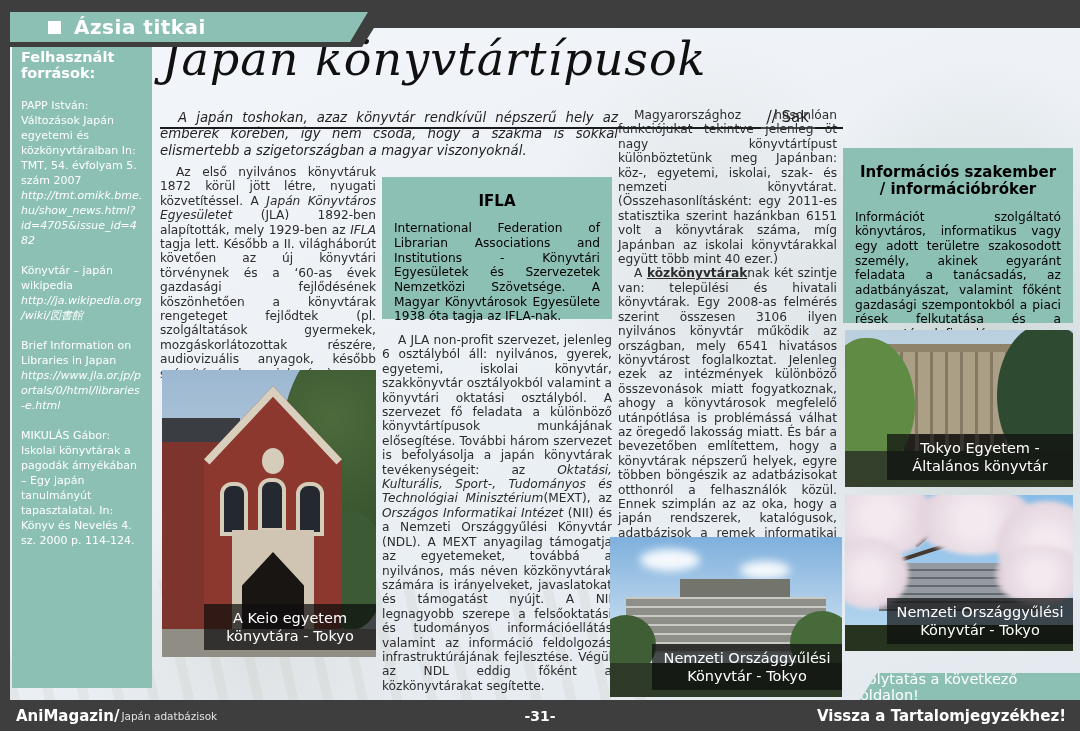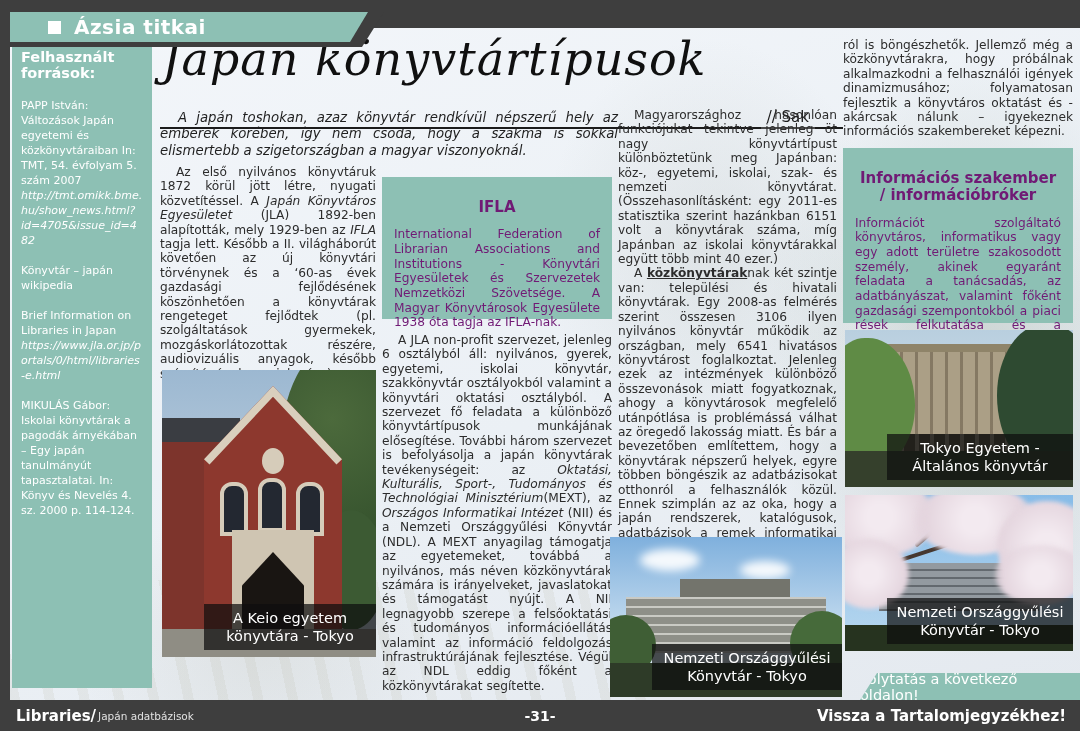--- a/index.html
+++ b/index.html
@@ -61,22 +61,22 @@
   .lead p{margin:0;text-indent:18px;}
   .col{position:absolute;text-align:justify;font-size:12.2px;line-height:14.4px;color:#2c2c2c;z-index:2;}
   .col p{margin:0 0 0;text-indent:16px;}
   .col p.no-indent{text-indent:0;}
   #col1{left:150px;top:137px;width:216px;}
   #col2{left:372px;top:305px;width:230px;}
   #col3{left:608px;top:80px;width:219px;}
   #col4{left:833px;top:10px;width:230px;}
   
   .tealbox{
-    position:absolute;background:#8dc0b4;box-sizing:border-box;color:#701a75;z-index:2;
-    padding:20px 12px;
+    position:absolute;background:#8dc0b4;box-sizing:border-box;color:#000000;z-index:2;
+    padding:14px 12px;
   }
   .tealbox h3{text-align:center;font-weight:bold;margin:2px 0 11px;font-size:15px;line-height:1.15;}
   .tealbox .txt{font-size:12.2px;line-height:14.7px;text-align:justify;}
   #ifla-box{left:372px;top:149px;width:230px;height:142px;}
   #info-box{left:833px;top:120px;width:230px;height:175px;}
   
   .photo{position:absolute;overflow:hidden;z-index:2;background:#777;}
   .caption{
     position:absolute;left:0;right:0;bottom:7px;background:rgba(14,14,14,0.72);
     color:#fff;text-align:center;font-size:14.5px;line-height:18px;padding:5px 4px;z-index:5;margin-left:42px;
@@ -154,20 +154,21 @@
 
   <div class="sidebar">
     <h2>Felhasznált források:</h2>
 
     <div class="src">
       <span>PAPP István: Változások Japán egyetemi és közkönyvtáraiban In: TMT, 54. évfolyam 5. szám 2007</span><br>
       <span class="url">http://tmt.omikk.bme.hu/show_news.html?id=4705&amp;issue_id=482</span>
     </div>
     <div class="src">
       <span>Könyvtár – japán wikipedia</span><br>
+      <span class="url">http://ja.wikipedia.org/wiki/図書館</span>
     </div>
     <div class="src">
       <span>Brief Information on Libraries in Japan</span><br>
       <span class="url">https://www.jla.or.jp/portals/0/html/libraries-e.html</span>
     </div>
     <div class="src">
       <span>MIKULÁS Gábor: Iskolai könyvtárak a pagodák árnyékában – Egy japán tanulmányút tapasztalatai. In: Könyv és Nevelés 4. sz. 2000 p. 114-124.</span><br>
     </div>
 
   </div>
@@ -222,23 +223,20 @@
     <div class="abs cloud" style="left:30px;top:12px;width:60px;height:22px;"></div>
     <div class="abs cloud" style="left:130px;top:24px;width:50px;height:18px;"></div>
     <div class="abs pent"></div>
     <div class="abs bldg"></div>
     <div class="abs treeL"></div>
     <div class="abs treeR"></div>
     <div class="abs hedge"></div>
     <div class="caption">Nemzeti Országgyűlési Könyvtár - Tokyo</div>
   </div>
 
-  <div class="col" id="col4">
-    <p class="no-indent">ról is böngészhetők. Jellemző még a közkönyvtárakra, hogy próbálnak alkalmazkodni a felhasználói igények dinamizmusához; folyamatosan fejlesztik a könyvtáros oktatást és - akárcsak nálunk – igyekeznek információs szakembereket képezni.</p>
-  </div>
 
   <div class="tealbox" id="info-box">
     <h3>Információs szakember / információbróker</h3>
     <div class="txt">Információt szolgáltató könyvtáros, informatikus vagy egy adott területre szakosodott személy, akinek egyaránt feladata a tanácsadás, az adatbányászat, valamint főként gazdasági szempontokból a piaci rések felkutatása és a versenytársak figyelése.</div>
   </div>
 
   <div class="photo" id="photo-tokyo">
     <div class="abs sky"></div>
     <div class="abs bldg"></div>
     <div class="abs cornice"></div>
@@ -270,17 +268,17 @@
 
 </div>
 
 <div class="banner-shadow"></div>
 <div class="banner">
   <span class="bullet"></span>
   <span>Ázsia titkai</span>
 </div>
 
 <div class="footer">
-  <span class="brand">Libraries/</span>
+  <span class="brand">AniMagazin/</span>
   <span class="brand-sub">Japán adatbázisok</span>
   <span class="page-num">-31-</span>
   <a class="back">Vissza a Tartalomjegyzékhez!</a>
 </div>
 
 </body></html>

